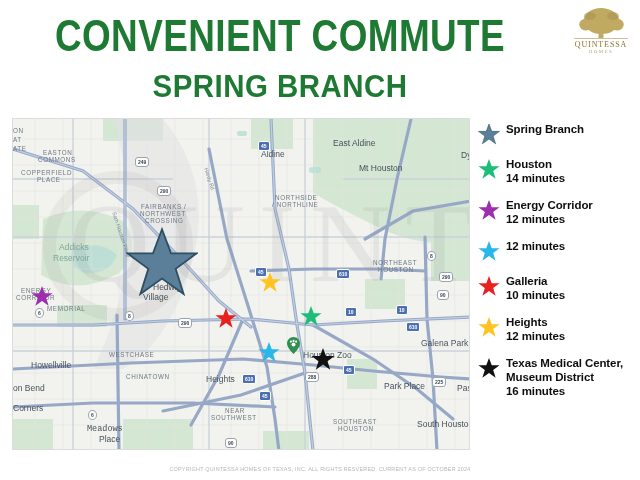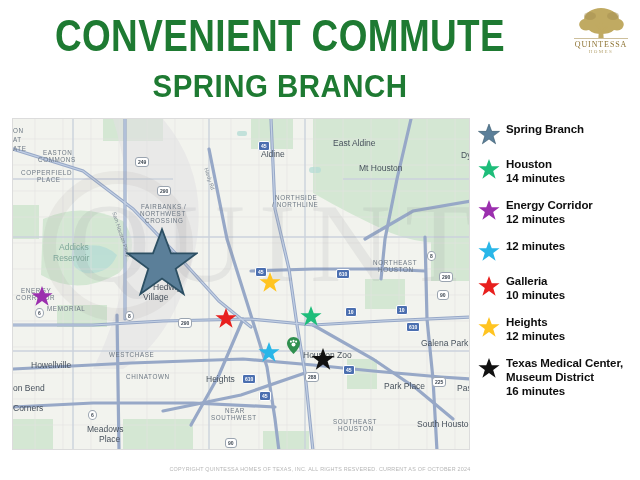--- a/index.html
+++ b/index.html
@@ -248,21 +248,21 @@
         <div class="map-label lbl-place" style="left: 130px; top: 173px;">Village</div>
         <div class="map-label lbl-place" style="left: 290px; top: 231px;">Houston Zoo</div>
         <div class="map-label lbl-place" style="left: 408px; top: 219px; text-align: center;">Galena Park</div>
         <div class="map-label lbl-place" style="left: 371px; top: 262px;">Park Place</div>
         <div class="map-label lbl-place" style="left: 444px; top: 264px;">Pasad</div>
         <div class="map-label lbl-place" style="left: 404px; top: 300px;">South Houston</div>
         <div class="map-label lbl-place" style="left: 193px; top: 255px;">Heights</div>
         <div class="map-label lbl-place" style="left: 18px; top: 241px;">Howellville</div>
         <div class="map-label lbl-place" style="left: 0px; top: 264px;">on Bend</div>
         <div class="map-label lbl-place" style="left: 0px; top: 284px;">Corners</div>
-        <div class="map-label lbl-place" style="left: 74px; top: 305px;">Meadows</div>
+        <div class="map-label lbl-place" style="left: 74px; top: 305px; font-family: Liberation Mono, monospace;">Meadows</div>
         <div class="map-label lbl-place" style="left: 86px; top: 315px;">Place</div>
         <div class="map-label lbl-hood" style="left: 0px; top: 8px;">ON</div>
         <div class="map-label lbl-hood" style="left: 0px; top: 17px;">AT</div>
         <div class="map-label lbl-hood" style="left: 0px; top: 26px;">ATE</div>
         <div class="map-label lbl-hood" style="left: 30px; top: 30px;">EASTON</div>
         <div class="map-label lbl-hood" style="left: 25px; top: 37px;">COMMONS</div>
         <div class="map-label lbl-hood" style="left: 8px; top: 50px;">COPPERFIELD</div>
         <div class="map-label lbl-hood" style="left: 24px; top: 57px;">PLACE</div>
         <div class="map-label lbl-hood" style="left: 128px; top: 84px;">FAIRBANKS /</div>
         <div class="map-label lbl-hood" style="left: 127px; top: 91px;">NORTHWEST</div>

